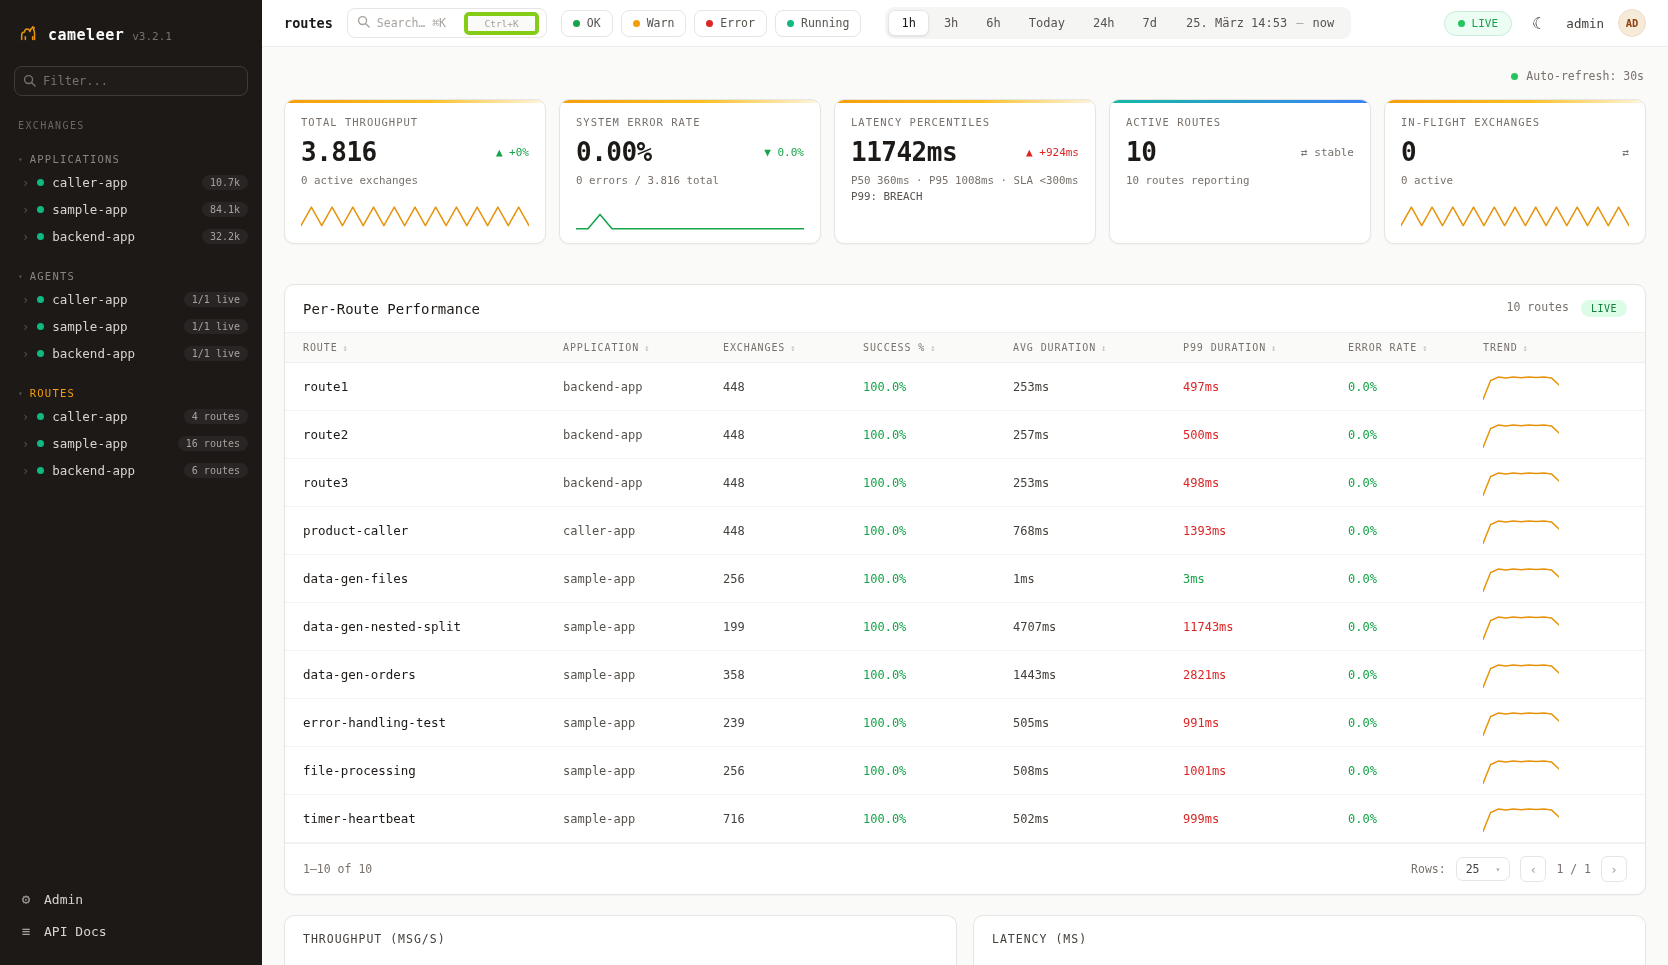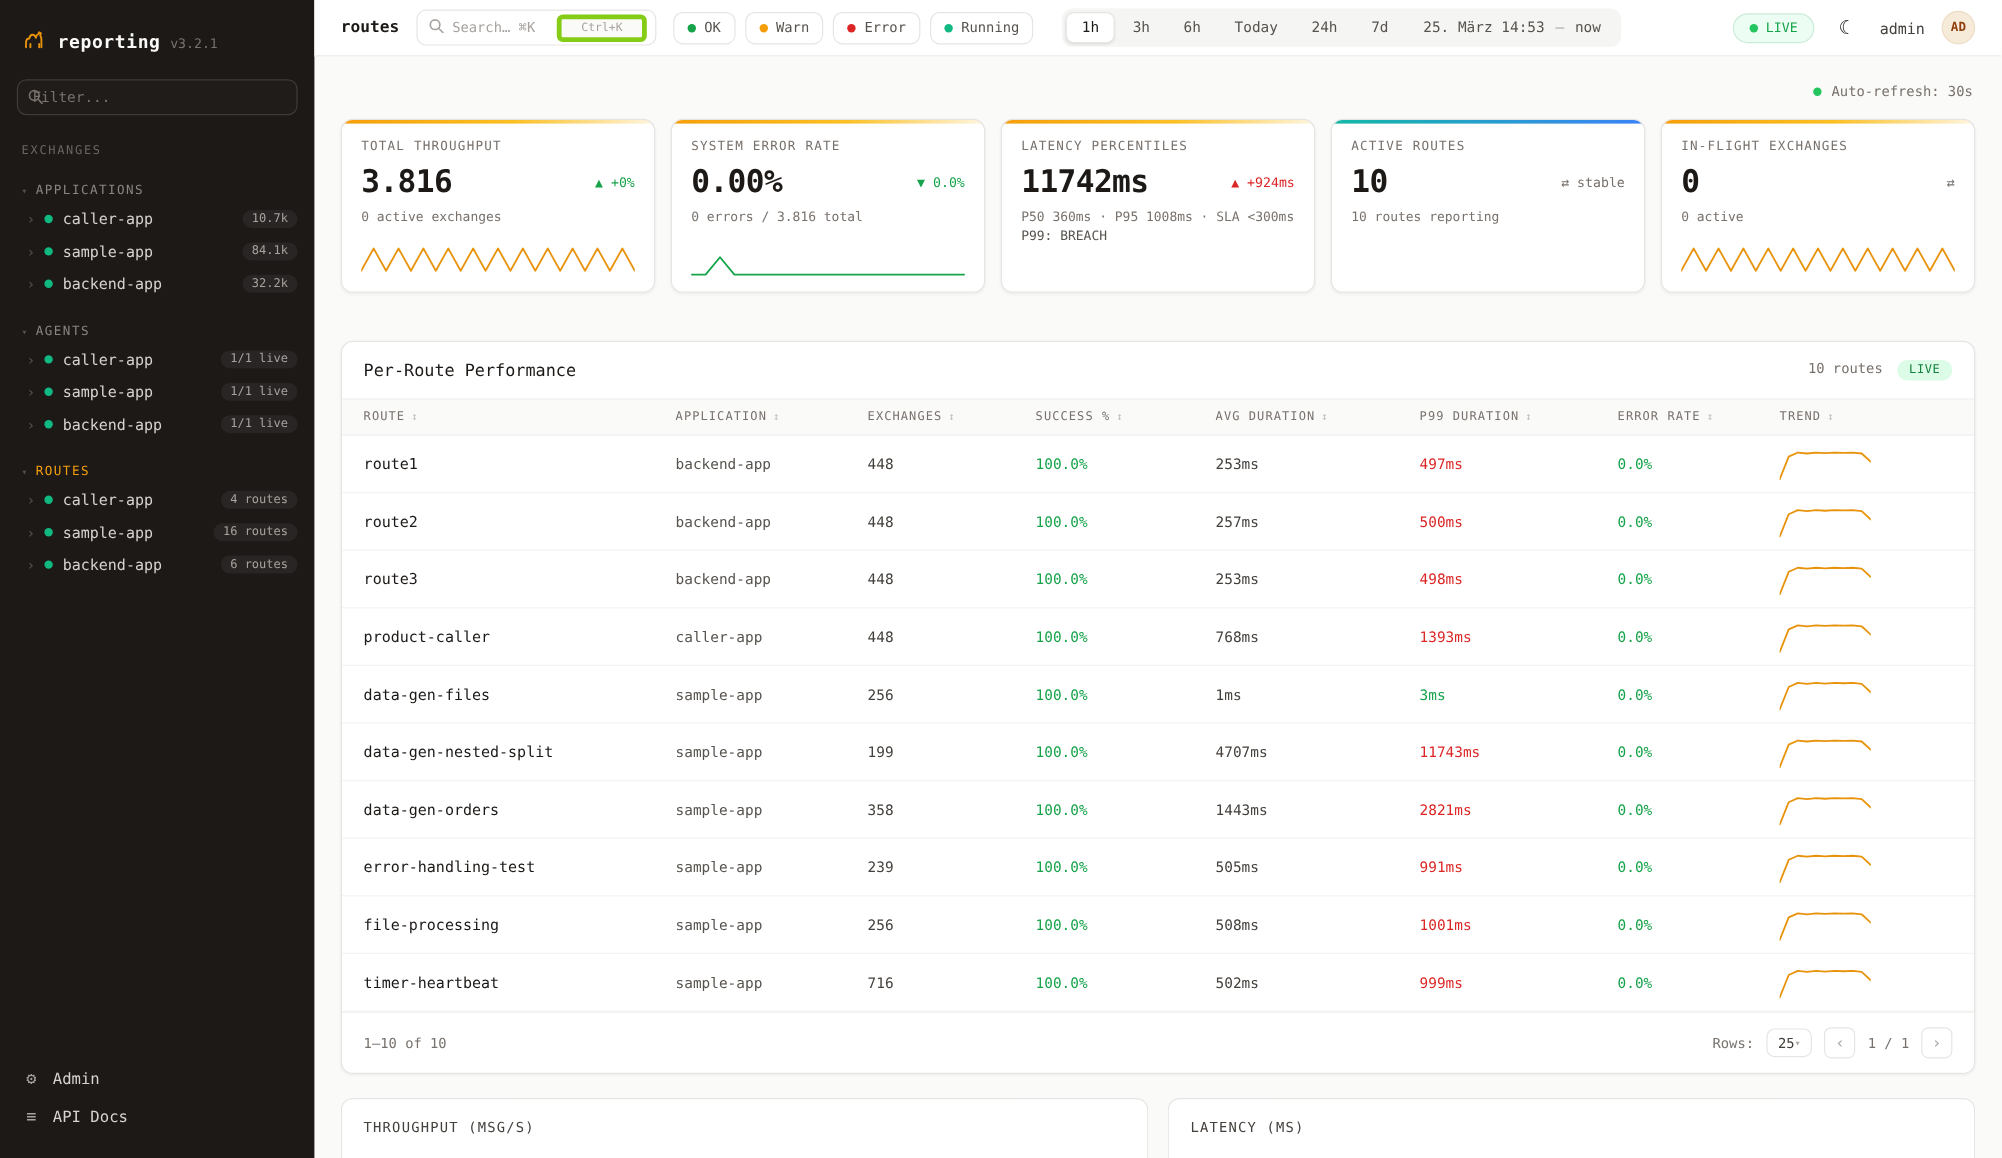--- a/index.html
+++ b/index.html
@@ -13,21 +13,21 @@
   
   .sidebar { width:262px; flex-shrink:0; background:#1c1917; color:#d6d3d1; display:flex; flex-direction:column; }
   .logo-row { display:flex; align-items:baseline; gap:8px; padding:18px 18px 6px; }
   .logo-icon { position:relative; top:4px; }
   .logo-name { font-size:15px; font-weight:bold; color:#fafaf9; letter-spacing:.5px; }
   .logo-ver { font-size:11px; color:#78716c; }
   .filter-wrap { position:relative; margin:16px 14px 0; }
   .filter-wrap .mag { position:absolute; left:9px; top:8px; color:#78716c; }
   .filter-wrap input {
     width:100%; height:30px; background:#1f1c1a; border:1px solid #3f3b38; border-radius:8px;
-    color:#e7e5e4; font:inherit; font-size:12px; padding:0 10px 0 12px; outline:none;
+    color:#e7e5e4; font:inherit; font-size:12px; padding:0 10px 0 28px; outline:none;
   }
   .filter-wrap input::placeholder { color:#78716c; }
   .nav-label { margin:24px 18px 2px; font-size:10px; letter-spacing:1.4px; color:#6b6560; }
   .side-section { margin-top:16px; }
   .side-section-header { display:flex; align-items:center; gap:7px; padding:4px 18px; cursor:pointer; }
   .caret { font-size:8px; color:#57534e; }
   .side-section-label { font-size:10.5px; letter-spacing:1.2px; color:#8a8580; }
   .side-section.active .side-section-label { color:#f59e0b; }
   .side-item { display:flex; align-items:center; gap:8px; padding:6px 14px 6px 22px; font-size:12.5px; color:#d6d3d1; cursor:pointer; }
   .chev { color:#57534e; font-size:12px; }
@@ -97,21 +97,21 @@
   td { height:48px; padding-left:18px; font-size:12px; white-space:nowrap; }
   .c-route { font-size:12.5px; color:#1c1917; }
   .c-app { color:#57534e; }
   .c-exch, .c-avg { color:#44403c; }
   .c-succ, .c-err { color:#16a34a; }
   .c-p99.red { color:#dc2626; }
   .c-p99.green { color:#16a34a; }
   .trend-spark { display:inline-block; width:76px; height:26px; vertical-align:middle; }
   .panel-footer { display:flex; align-items:center; justify-content:space-between; padding:12px 18px; border-top:1px solid #f0efee; font-size:11.5px; color:#78716c; }
   .pf-right { display:flex; align-items:center; gap:10px; }
-  .rows-select { display:flex; align-items:center; gap:0; border:1px solid #e7e5e4; border-radius:7px; padding:4px 9px; color:#44403c; background:#fff; cursor:pointer;justify-content:space-between; }
+  .rows-select { display:flex; align-items:center; gap:16px; border:1px solid #e7e5e4; border-radius:7px; padding:4px 9px; color:#44403c; background:#fff; cursor:pointer;justify-content:space-between; }
   .rows-select .sel-caret { font-size:8px; color:#a8a29e; }
   .pager-btn { width:26px; height:26px; border:1px solid #e7e5e4; border-radius:6px; background:#fff; color:#a8a29e; font:inherit; font-size:13px; cursor:pointer; }
   .page-label { color:#78716c; }
 
   
   .charts { display:grid; grid-template-columns:1fr 1fr; gap:16px; margin-top:20px; }
   .chart-panel { background:#fff; border:1px solid #e7e5e4; border-radius:10px 10px 0 0; border-bottom:none; padding:16px 18px; height:220px; }
   .chart-title { font-size:11.5px; letter-spacing:1px; color:#44403c; }
 </style>
 </head>
@@ -120,21 +120,21 @@
 <div class="app">
 
   <aside class="sidebar">
     <div class="logo-row">
       <span class="logo-icon">
         <svg viewBox="0 0 24 24" width="22" height="22" fill="none" stroke="#e8930c" stroke-width="1.7" stroke-linecap="round" stroke-linejoin="round">
           <path d="M4 19v-4c0-2.6 1.2-4 3-4 .3-2.2 1.5-3.4 3-3.4 1.6 0 2.6 1.1 3 2.7.3-1.6 1-2.9 2.2-3.4l.8-1.6 1.6.9-.7 1.9c.8 1 1.1 2.4 1.1 3.9V19"></path>
           <path d="M8 19v-3M16 19v-3"></path>
         </svg>
       </span>
-      <span class="logo-name">reporting</span>
+      <span class="logo-name">cameleer</span>
       <span class="logo-ver">v3.2.1</span>
     </div>
 
     <div class="filter-wrap">
       <span class="mag">
         <svg width="13" height="13" viewBox="0 0 14 14" fill="none" stroke="currentColor" stroke-width="1.5" stroke-linecap="round">
             <circle cx="6" cy="6" r="4.3"></circle>
             <line x1="9.4" y1="9.4" x2="13" y2="13"></line>
           </svg>
       </span>

